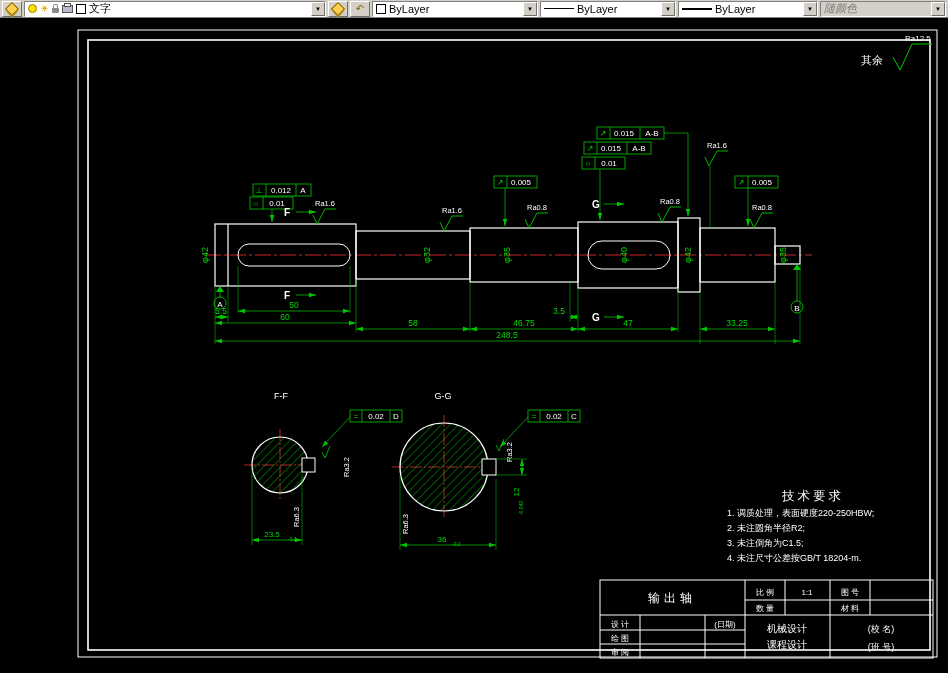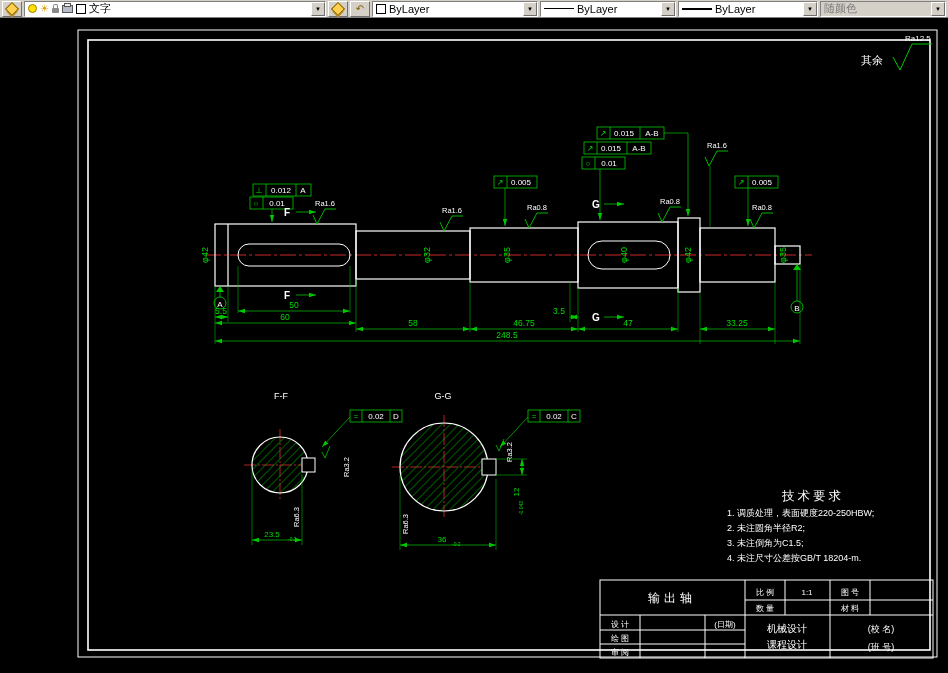--- a/index.html
+++ b/index.html
@@ -10,21 +10,21 @@
     border-bottom:1px solid #808080;}
   .tbtn{width:20px;height:16px;background:#d4d0c8;border:1px solid;
     border-color:#fff #6f6f6f #6f6f6f #fff;display:flex;align-items:center;
     justify-content:center;padding:0;flex:0 0 auto;}
   .combo{height:16px;background:#fff;border:1px solid;border-color:#808080 #fff #fff #808080;
     display:flex;align-items:center;gap:3px;padding:0 0 0 3px;box-sizing:border-box;
     font-size:11px;color:#000;flex:0 0 auto;}
   .combo-btn{margin-left:auto;width:14px;height:100%;background:#d4d0c8;border:1px solid;
     border-color:#fff #6f6f6f #6f6f6f #fff;font-size:6px;display:flex;align-items:center;
     justify-content:center;color:#000;box-sizing:border-box;}
-  .combo.disabled{background:#d4d0c8;color:#7d7d7d;}
+  .combo.disabled{background:#d4d0c8;color:#7d7d7d;font-style:italic;}
   .ic-layers{width:8px;height:8px;background:#ffd050;border:1px solid #806000;
     transform:rotate(45deg);box-shadow:2px 2px 0 -1px #c09020;}
   .ic-bulb{width:7px;height:7px;border-radius:50%;background:#ffe000;border:1px solid #a08000;}
   .ic-sun{color:#e09800;font-size:10px;line-height:10px;}
   .ic-lock{width:7px;height:5px;background:#8a8a8a;border-radius:1px;position:relative;margin-top:3px;}
   .ic-lock::before{content:"";position:absolute;top:-4px;left:1px;width:3px;height:3px;
     border:1px solid #8a8a8a;border-bottom:none;border-radius:2px 2px 0 0;}
   .ic-printer{width:9px;height:6px;background:#b8bcc8;border:1px solid #555;position:relative;}
   .ic-printer::before{content:"";position:absolute;top:-3px;left:1px;width:5px;height:2px;background:#eee;border:1px solid #555;}
   .ic-swatch{width:8px;height:8px;background:#fff;border:1px solid #000;}

